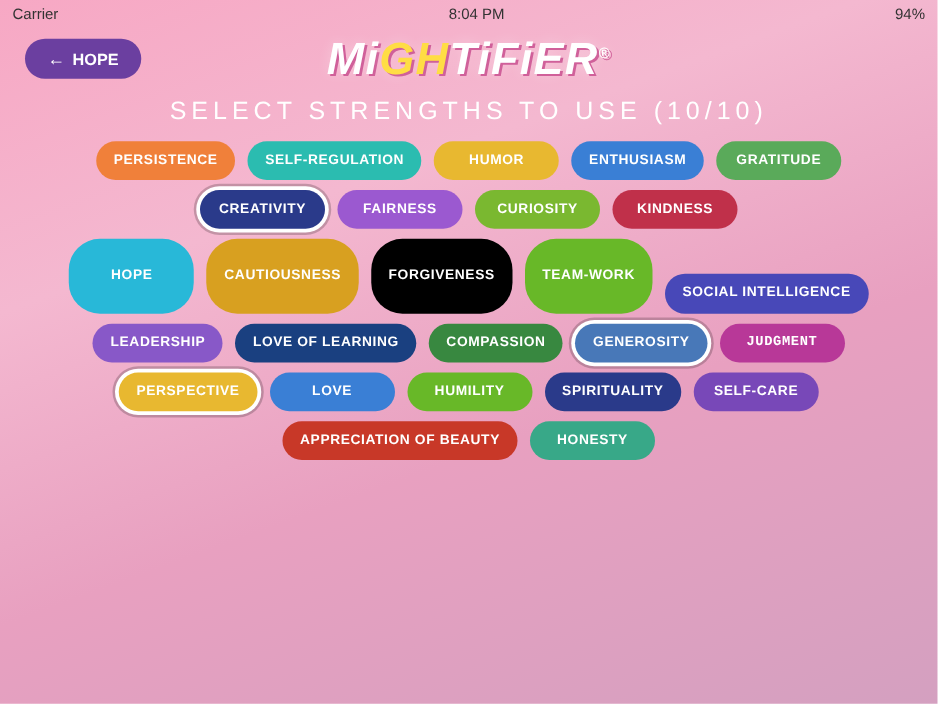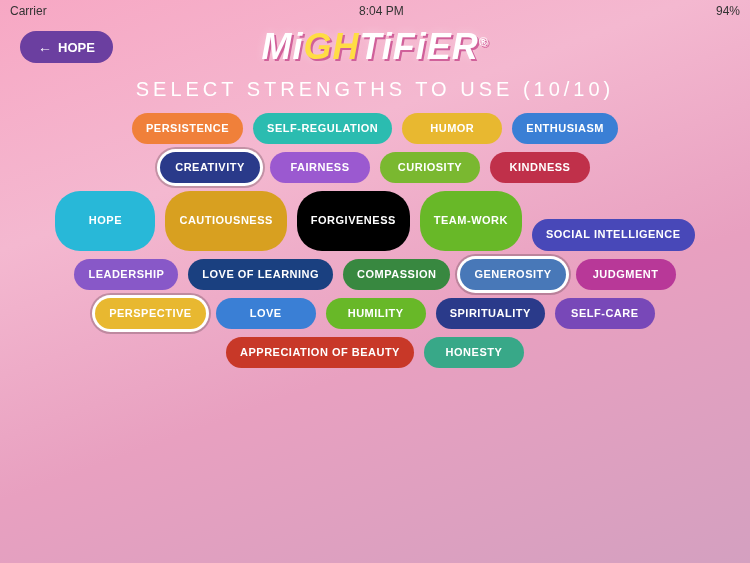--- a/index.html
+++ b/index.html
@@ -99,21 +99,21 @@
     .c-green { background: #5aaa5a; }
     .c-navy { background: #2a3a8a; }
     .c-purple { background: #9b59d0; }
     .c-red { background: #e03030; }
     .c-olive { background: #7ab830; }
     .c-crimson { background: #c0304a; }
     .c-cyan { background: #28b8d8; }
     .c-gold { background: #d8a020; }
     .c-coral { background: #000000; }
     .c-darkblue { background: #1a4080; }
-    .c-magenta { background: #b83898; }
+    .c-magenta { background: #b83898; font-family: Liberation Mono, monospace; }
     .c-lime { background: #68b828; }
     .c-indigo { background: #4848b8; }
     .c-lavender { background: #8858c8; }
     .c-darkgreen { background: #388840; }
     .c-slate { background: #4878b8; }
     .c-rust { background: #c83828; }
     .c-mint { background: #38a888; }
     .c-violet { background: #7848b8; }
     .selected-ring {
       box-shadow: 0 0 0 3px white, 0 0 0 5px rgba(0,0,0,0.2);
@@ -139,20 +139,21 @@
 </div>
 
 <div class="title">SELECT STRENGTHS TO USE (10/10)</div>
 
 <div class="strengths-grid" id="grid">
 <div class="row">
       <button class="pill c-orange">PERSISTENCE</button>
       <button class="pill c-teal" style="min-width: 130px;">SELF-REGULATION</button>
       <button class="pill c-yellow">HUMOR</button>
       <button class="pill c-blue">ENTHUSIASM</button>
+      <button class="pill c-green">GRATITUDE</button>
     </div>
     <div class="row">
       <button class="pill c-navy selected-ring">CREATIVITY</button>
       <button class="pill c-purple">FAIRNESS</button>
       <button class="pill c-olive">CURIOSITY</button>
       <button class="pill c-crimson">KINDNESS</button>
     </div>
     <div class="row">
       <button class="pill c-cyan">HOPE</button>
       <button class="pill c-gold">CAUTIOUSNESS</button>

